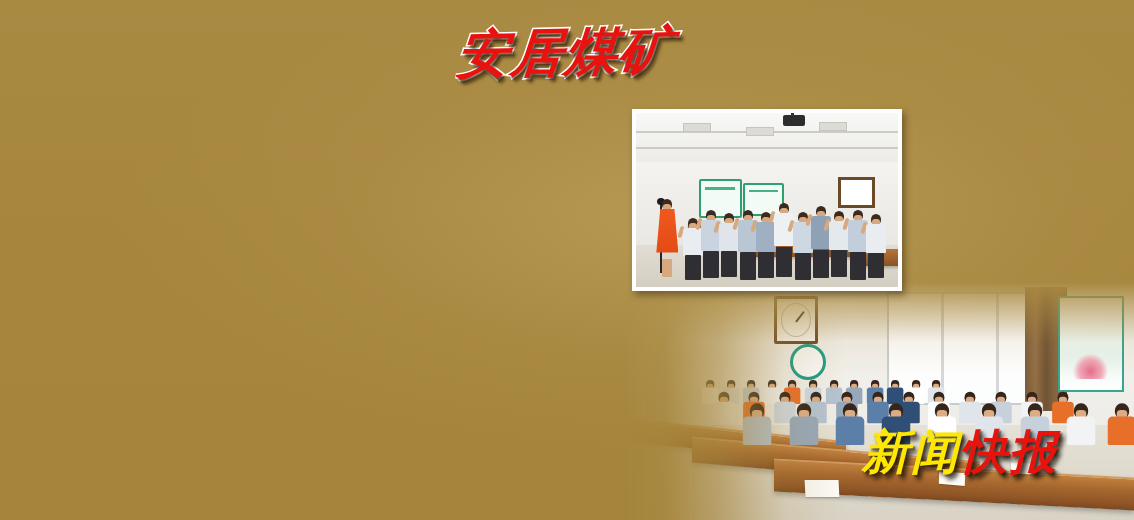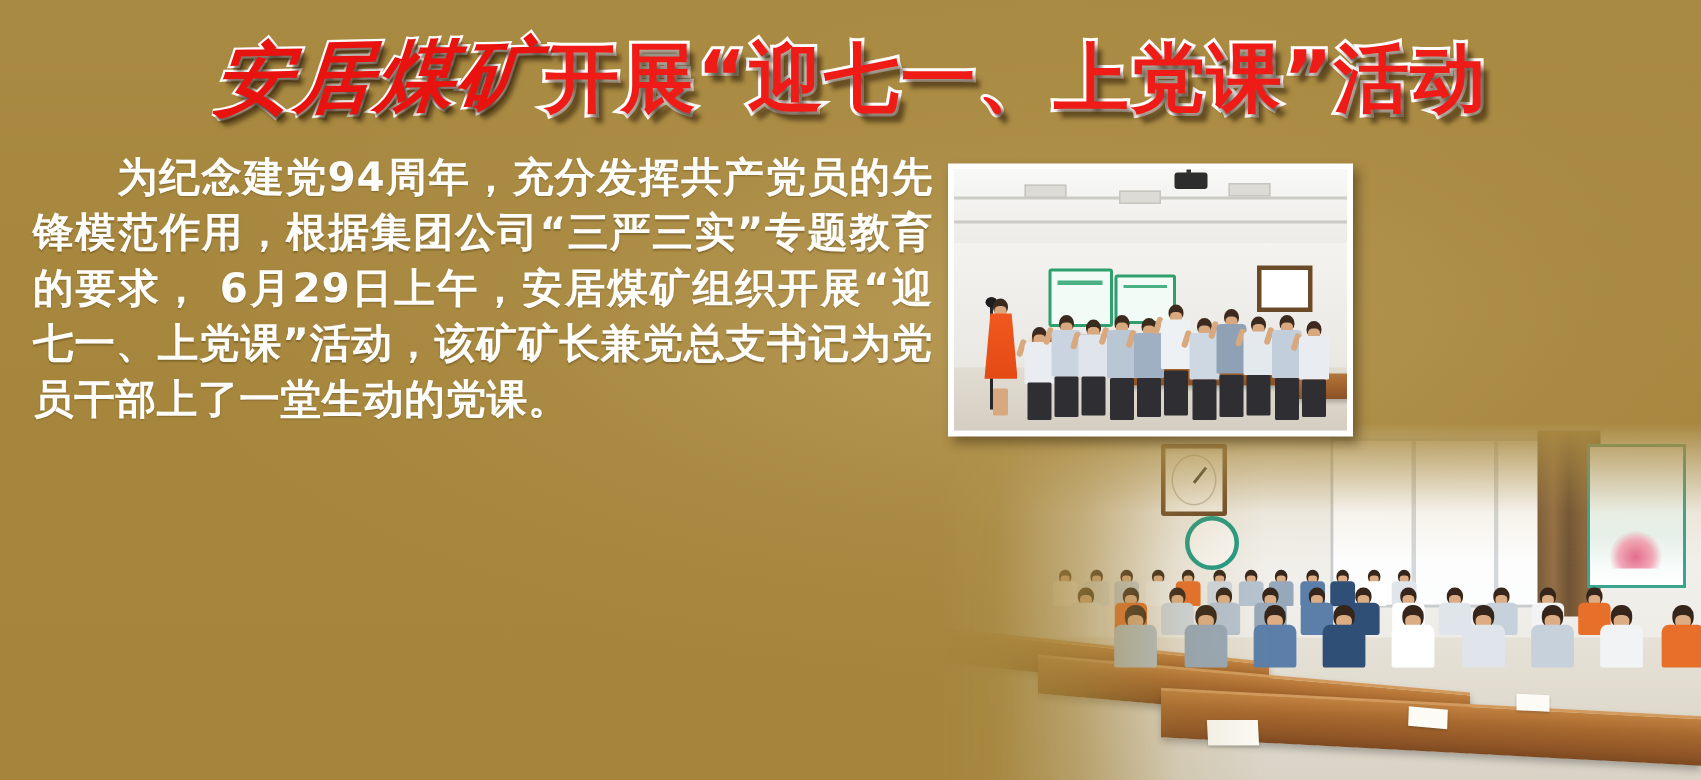--- a/index.html
+++ b/index.html
@@ -317,25 +317,23 @@
     text-shadow: 4px 5px 4px rgba(20,12,4,0.75), 2px 2px 2px rgba(35,20,6,0.6);
   }
 </style>
 </head>
 <body>
 
 <div id="poster">
 
   <div class="title-bar">
     <span class="title-brush">安居煤矿</span>
-    <span class="title-main">开展“迎七一、上党课”活动</span>
   </div>
 
   <div class="article">
-    <p class="para">为纪念建党94周年，充分发挥共产党员的先锋模范作用，根据集团公司“三严三实”专题教育的要求， 6月29日上午，安居煤矿组织开展“迎七一、上党课”活动，该矿矿长兼党总支书记为党员干部上了一堂生动的党课。</p>
   </div>
 
   <div class="photo-bottom">
     <div class="pb-inner">
       <div class="pb-wall"></div>
       <div class="pb-blind"></div>
       <div class="pb-windows">
         <span></span>
           <span></span>
           <span></span>
@@ -581,14 +579,17 @@
           <div class="tp-person" style="left: 87%; bottom: 5%; width: 24px; height: 64px;">
             <div class="tp-head"></div>
             <div class="tp-arm"></div>
             <div class="tp-body" style="height:28.8px;background:#e9edf1;"></div>
             <div class="tp-legs" style="height:25.6px;"></div>
           </div>
         </div>
     </div>
   </div>
 
+  <div class="watermark">
+    <span class="wm-yellow">新闻</span><span class="wm-red">快报</span>
+  </div>
 
 </div>
 
 </body></html>

